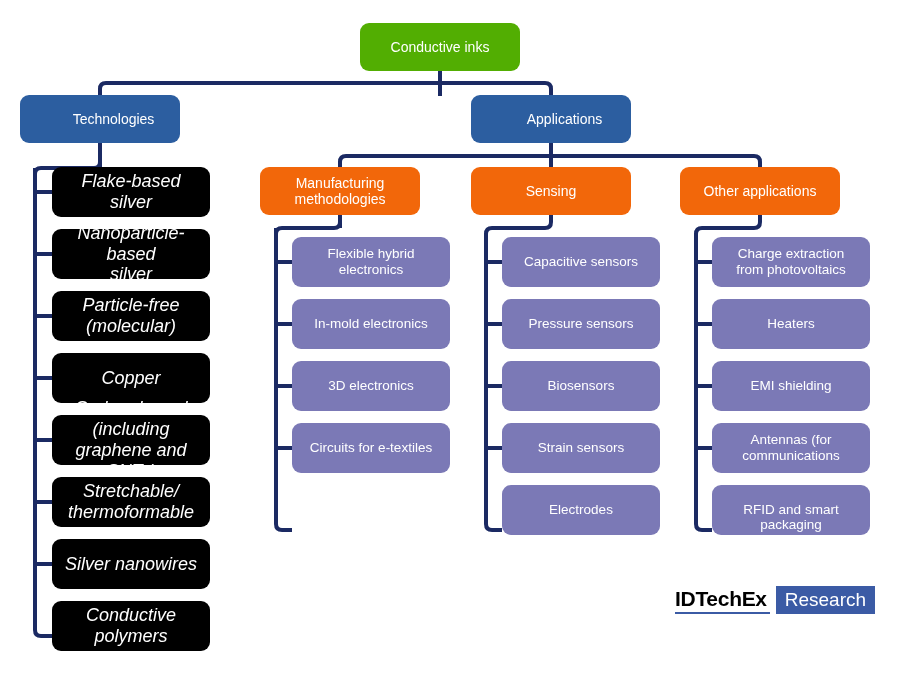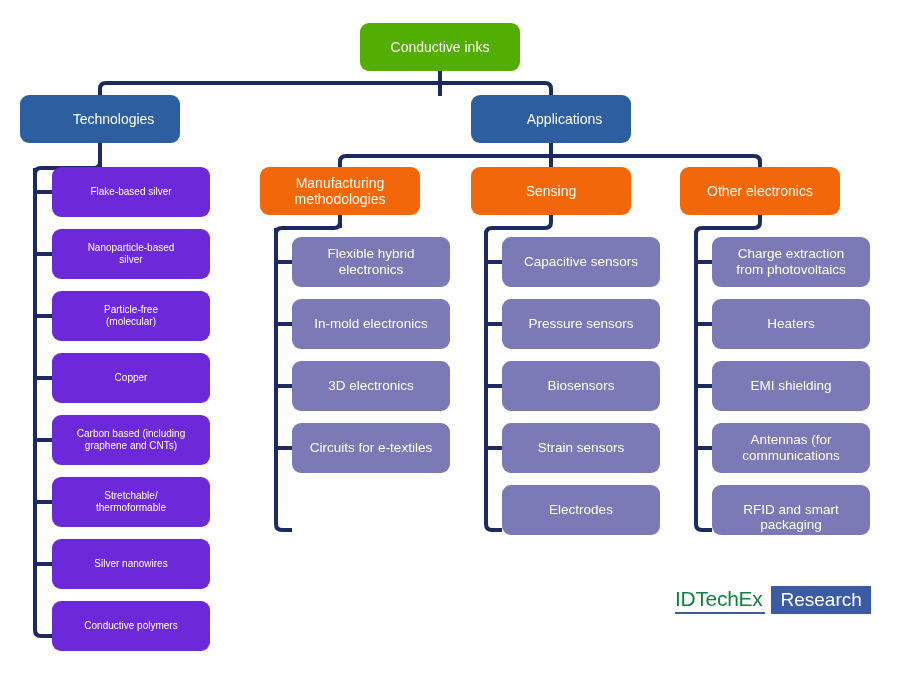--- a/index.html
+++ b/index.html
@@ -45,22 +45,23 @@
   .node-l1 {
     background: #2C5EA0;
     font-size: 14px;
     padding-left: 33px;
   }
   .node-l2 {
     background: #F2670A;
     font-size: 14px;
   }
   .node-leaf-orange {
-    background: #6d28d9;
-    font-size: 10px;
+    background: #000000;
+    font-size: 18px;
+    font-style: italic;
   }
   .node-leaf-purple {
     background: #7B79B6;
     font-size: 13.5px;
   }
   .node-label {
     display: block;
     white-space: pre-line;
   }
 
@@ -68,22 +69,22 @@
   #logo {
     position: absolute;
     left: 675px;
     top: 586px;
     display: flex;
     align-items: stretch;
     z-index: 3;
   }
   #logo-mark {
     font-size: 21px;
-    font-weight: normal;
-    color: #15803d;
+    font-weight: bold;
+    color: #000000;
     letter-spacing: -0.3px;
     border-bottom: 2.5px solid #3B5BA5;
     padding: 0 3px 1px 0;
     line-height: 25px;
   }
   #logo-research {
     background: #3B5BA5;
     color: #ffffff;
     font-size: 19px;
     padding: 1px 9px 2px 9px;
@@ -185,21 +186,21 @@
   </div>
 
   <div class="node node-l2" style="left:260px; top:167px; width:160px; height:48px;">
     <span class="node-label">Manufacturing
 methodologies</span>
   </div>
   <div class="node node-l2" style="left:471px; top:167px; width:160px; height:48px;">
     <span class="node-label">Sensing</span>
   </div>
   <div class="node node-l2" style="left:680px; top:167px; width:160px; height:48px;">
-    <span class="node-label">Other electronics</span>
+    <span class="node-label">Other applications</span>
   </div>
 
   <div class="node node-leaf-purple" style="left:292px; top:237px; width:158px; height:50px;">
     <span class="node-label">Flexible hybrid
 electronics</span>
   </div>
   <div class="node node-leaf-purple" style="left:292px; top:299px; width:158px; height:50px;">
     <span class="node-label">In-mold electronics</span>
   </div>
   <div class="node node-leaf-purple" style="left:292px; top:361px; width:158px; height:50px;">

